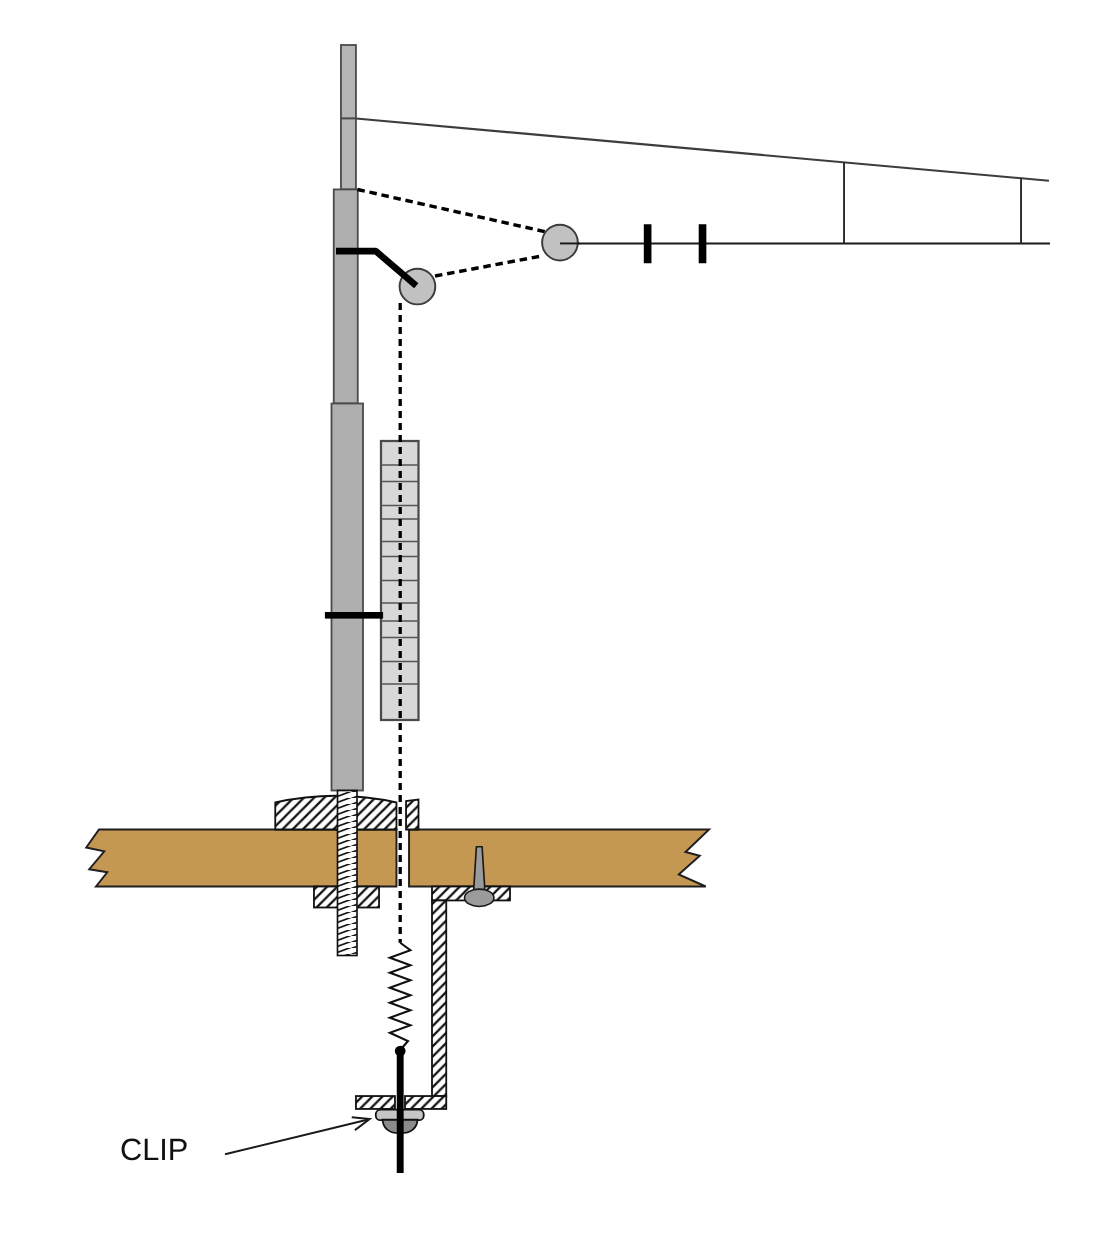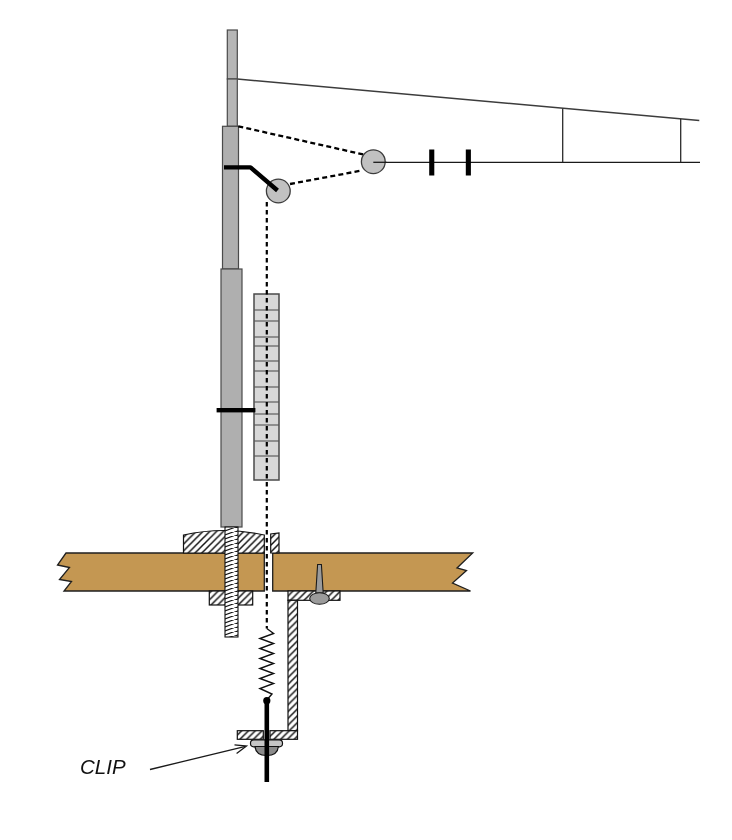--- a/index.html
+++ b/index.html
@@ -1,17 +1,17 @@
 <!DOCTYPE html>
 <html><head>
 <meta charset="utf-8">
 <style>
   html,body{margin:0;padding:0;background:#ffffff;}
   .stage{position:relative;width:732px;height:840px;background:#ffffff;overflow:hidden;
-         font-family:"Liberation Sans",sans-serif;font-style:italic;}
+         font-family:"Liberation Sans",sans-serif;}
   svg{display:block;}
   text.callout-label{font-family:"Liberation Sans",sans-serif;font-size:20.5px;fill:#111;}
 </style>
 </head>
 <body>
 
 <div class="stage">
 <svg width="732" height="840" viewBox="0 0 732 840">
   <defs>
     <pattern id="hatch" width="6.8" height="6.8" patternUnits="userSpaceOnUse">

